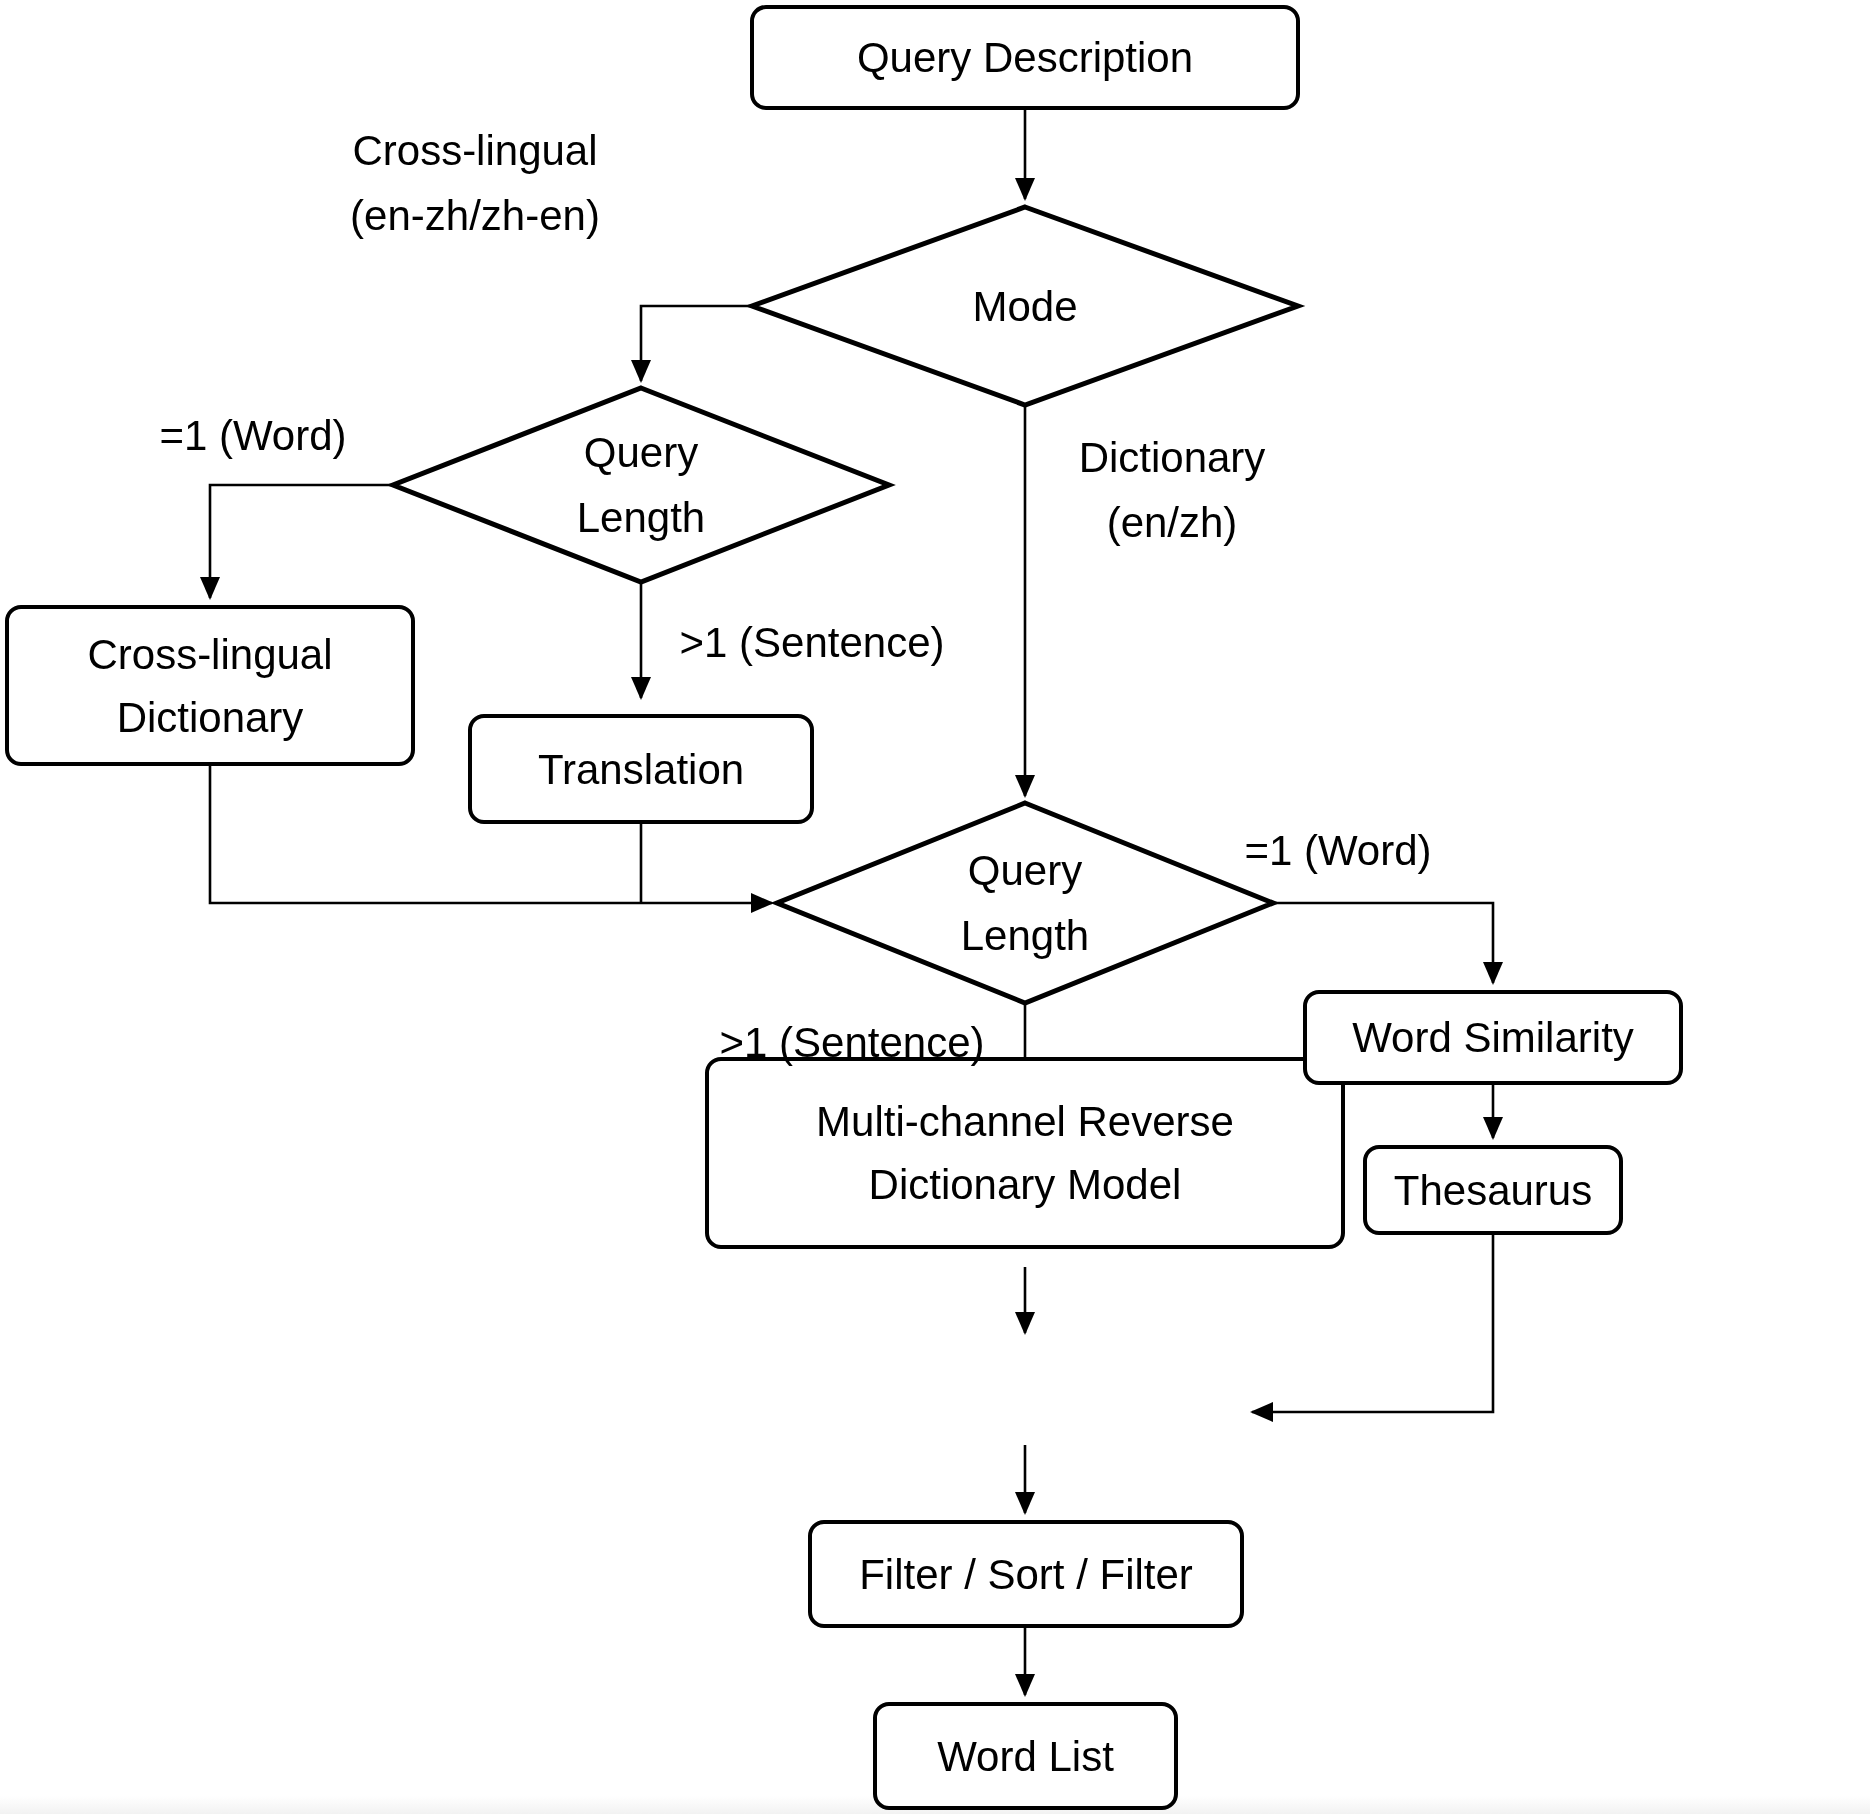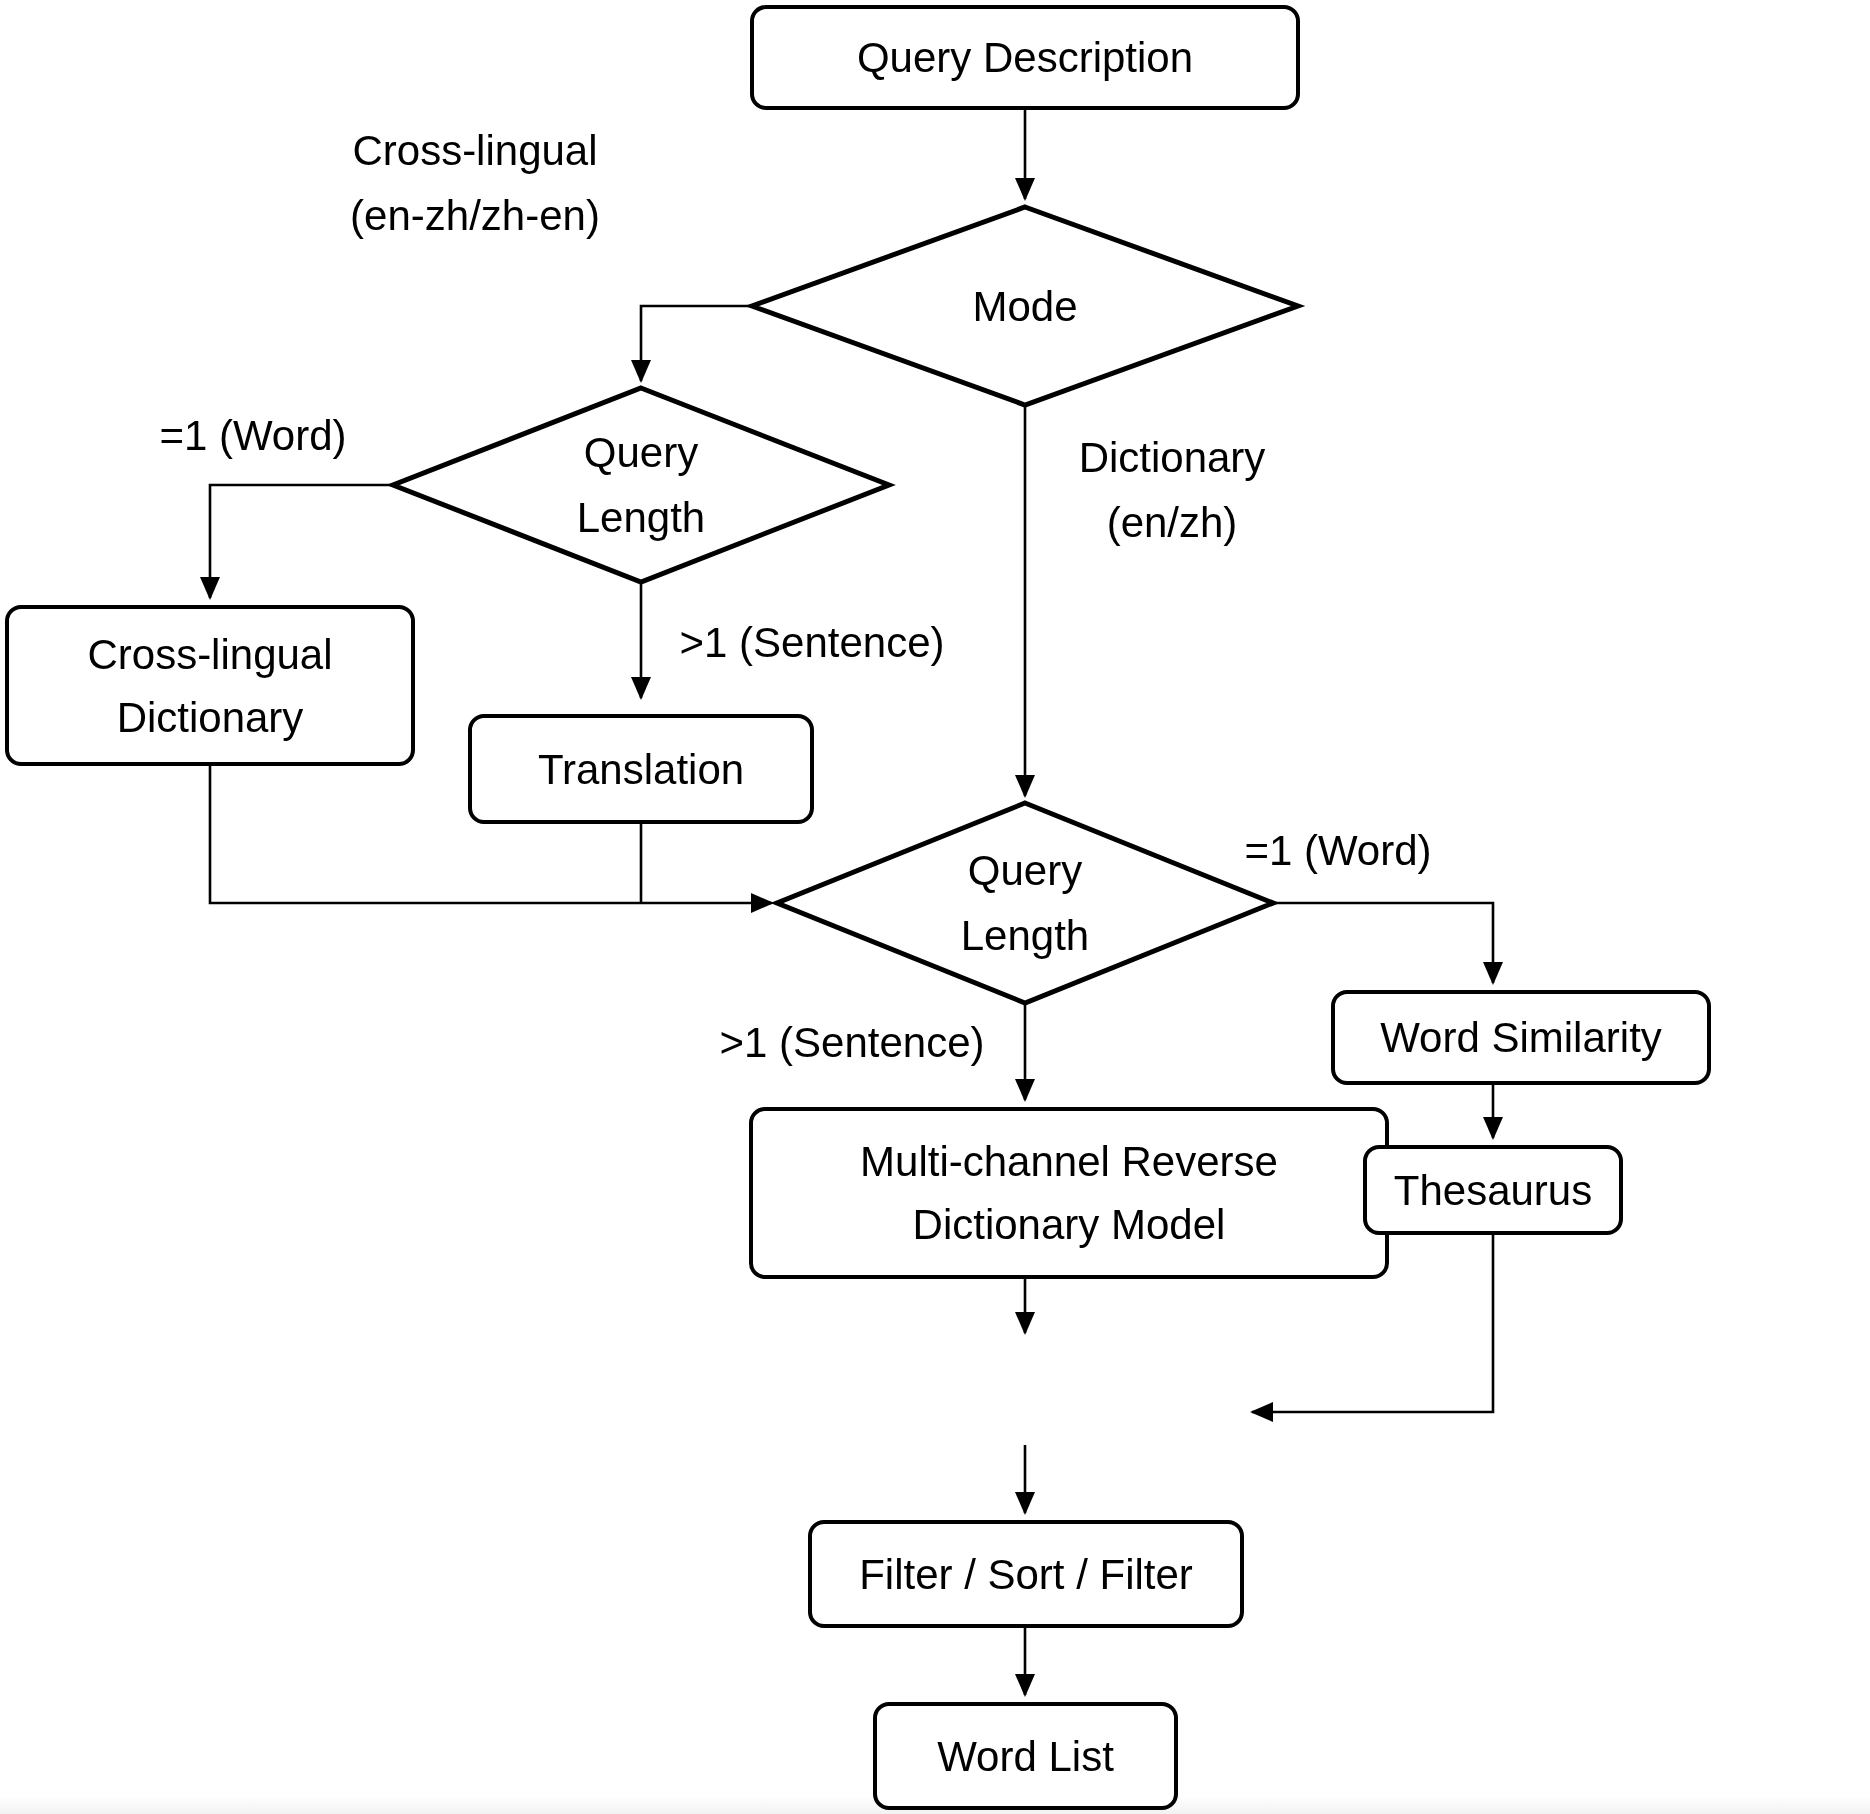--- a/index.html
+++ b/index.html
@@ -70,26 +70,26 @@
 
   <div class="node" style="left:5px; top:605px; width:410px; height:161px;">
     <div>Cross-lingual</div>
     <div>Dictionary</div>
   </div>
 
   <div class="node" style="left:468px; top:705px; width:346px; height:110px;margin-top:9px;">
     <div>Translation</div>
   </div>
 
-  <div class="node" style="left:705px; top:1107px; width:640px; height:172px;margin-left:44px;">
+  <div class="node" style="left:705px; top:1057px; width:640px; height:192px;">
     <div>Multi-channel Reverse</div>
     <div>Dictionary Model</div>
   </div>
 
-  <div class="node" style="left:1331px; top:990px; width:380px; height:95px;">
+  <div class="node" style="left:1303px; top:990px; width:380px; height:95px;">
     <div>Word Similarity</div>
   </div>
 
   <div class="node" style="left:1363px; top:1145px; width:260px; height:90px;">
     <div>Thesaurus</div>
   </div>
 
 
   <div class="node" style="left:808px; top:1520px; width:436px; height:108px;">
     <div>Filter / Sort / Filter</div>

